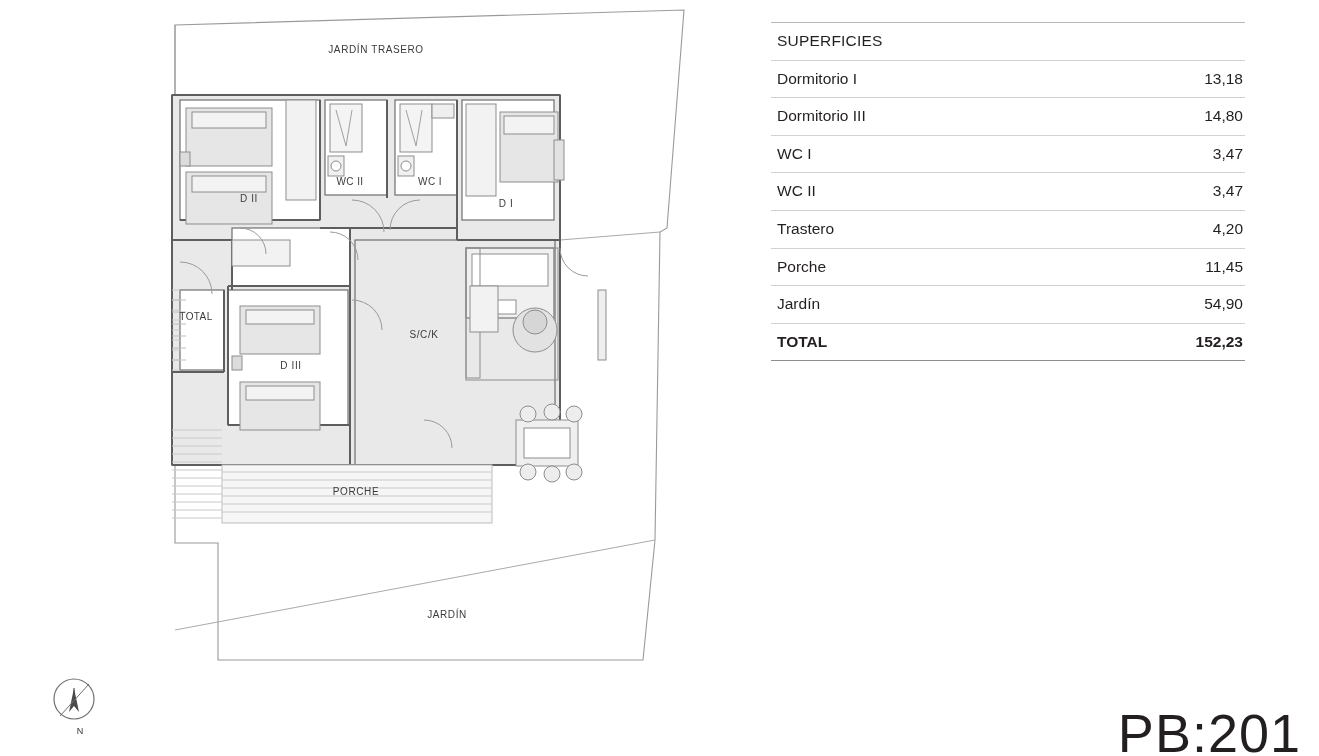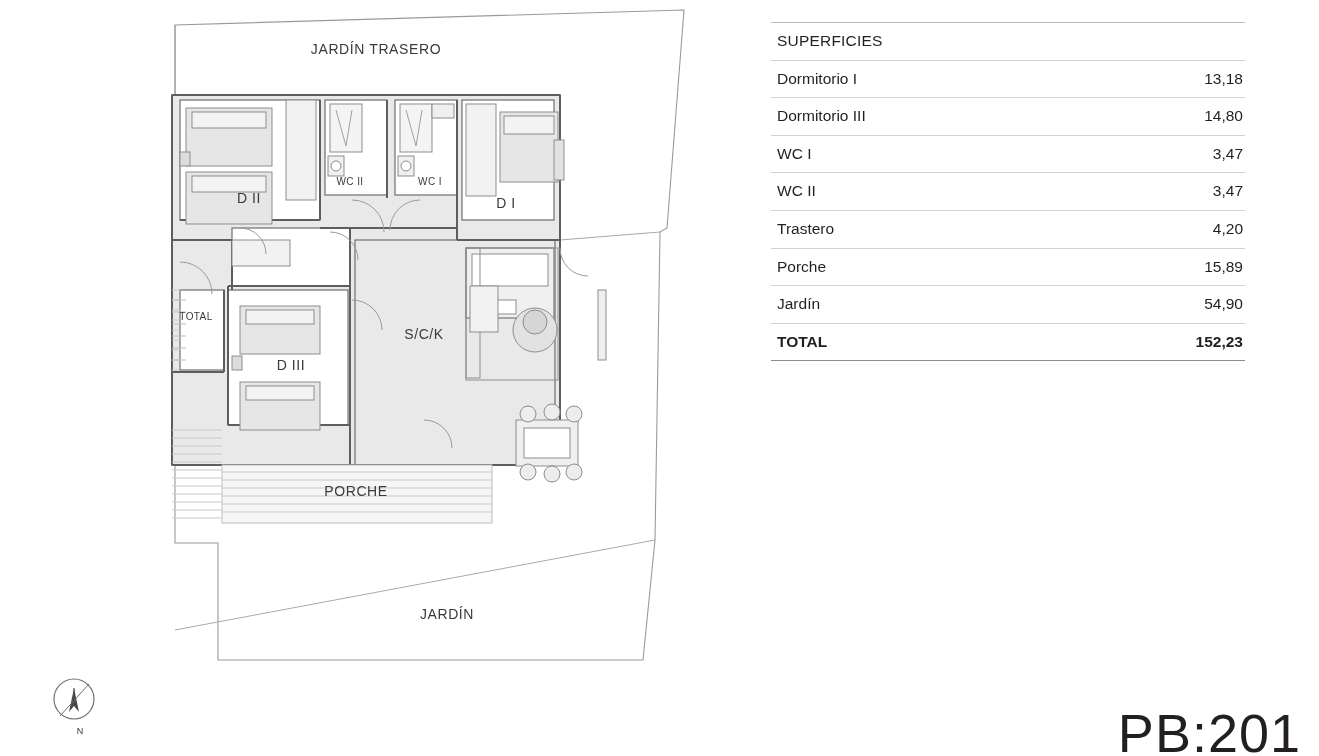--- a/index.html
+++ b/index.html
@@ -25,21 +25,21 @@
     height: 756px;
   }
   #floorplan svg {
     position: absolute;
     left: 0;
     top: 0;
   }
   .plan-label {
     position: absolute;
     font-family: "Liberation Sans", sans-serif;
-    font-size: 14px;
+    font-size: 10px;
     letter-spacing: 0.6px;
     color: #3a3a3a;
     white-space: nowrap;
   }
   .plan-label.small {
     font-size: 10px;
     letter-spacing: 0.4px;
   }
   .compass-label {
     position: absolute;
@@ -271,21 +271,21 @@
   <div class="surf-row">
     <span class="surf-name">WC II</span>
     <span class="surf-val">3,47</span>
   </div>
   <div class="surf-row">
     <span class="surf-name">Trastero</span>
     <span class="surf-val">4,20</span>
   </div>
   <div class="surf-row">
     <span class="surf-name">Porche</span>
-    <span class="surf-val">15,89</span>
+    <span class="surf-val">11,45</span>
   </div>
   <div class="surf-row">
     <span class="surf-name">Jardín</span>
     <span class="surf-val">54,90</span>
   </div>
 
   <div class="surf-row total">
     <span class="surf-name">TOTAL</span>
     <span class="surf-val">152,23</span>
   </div>

